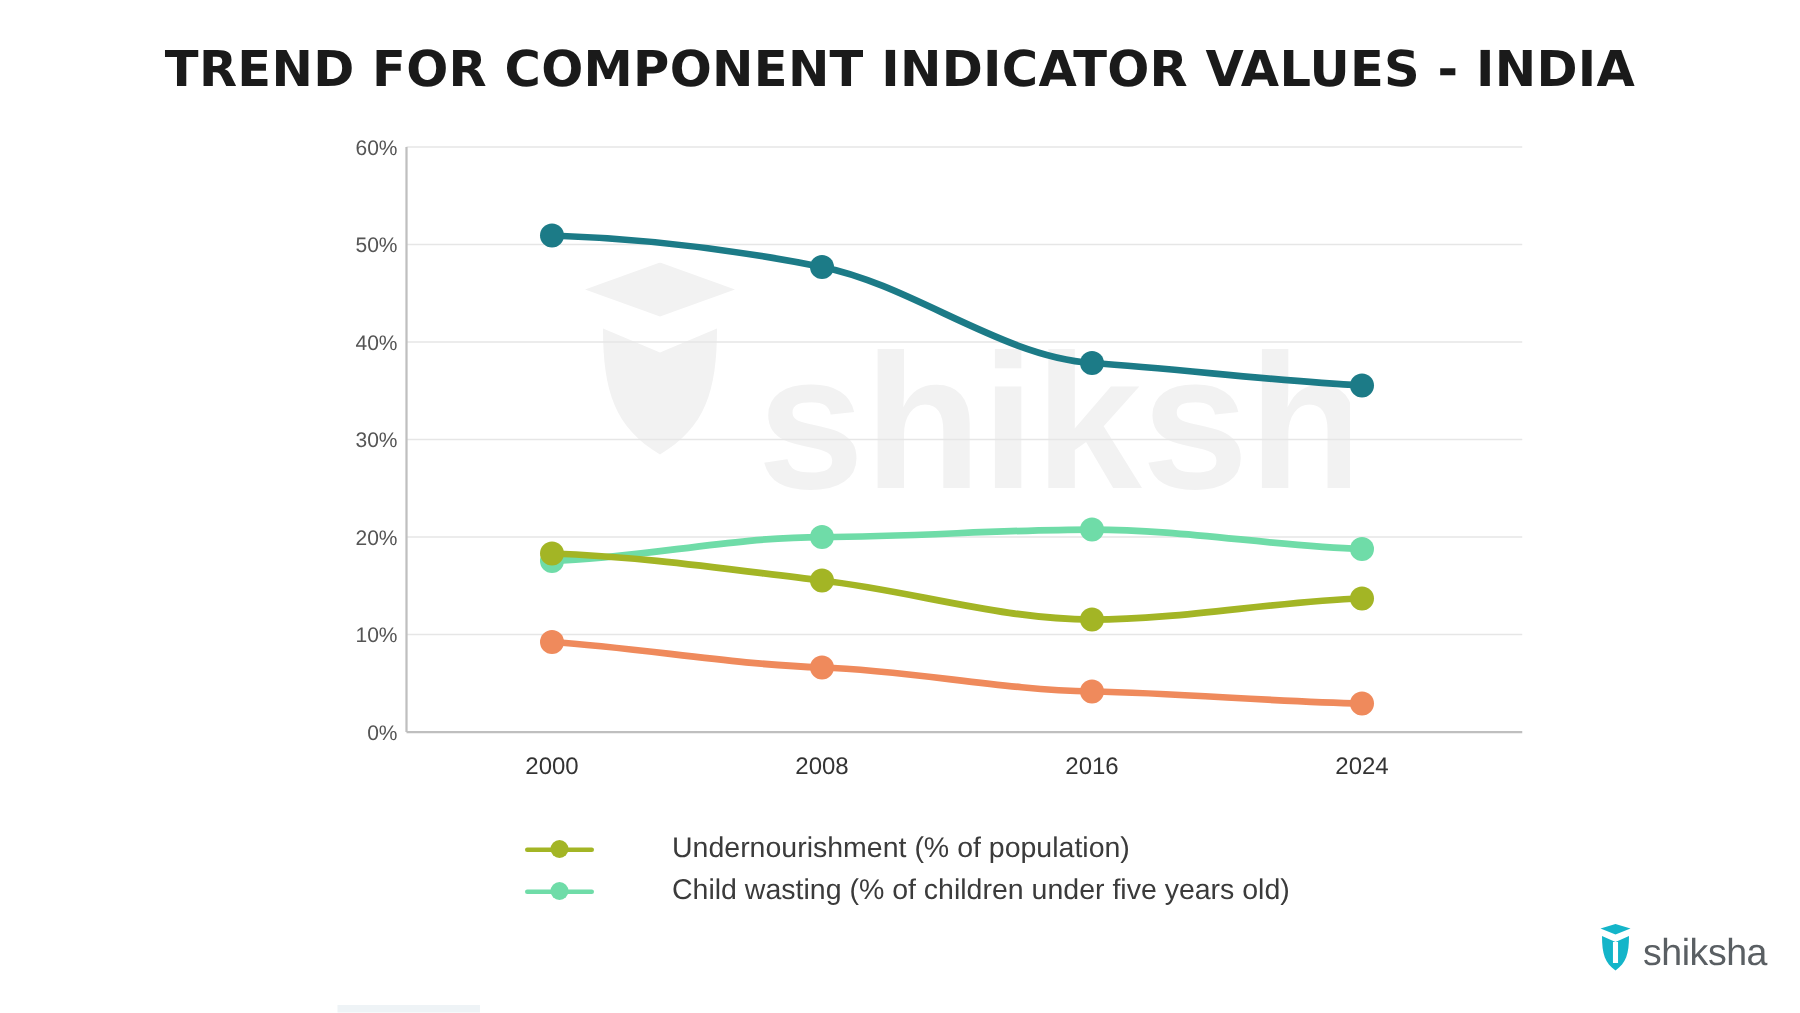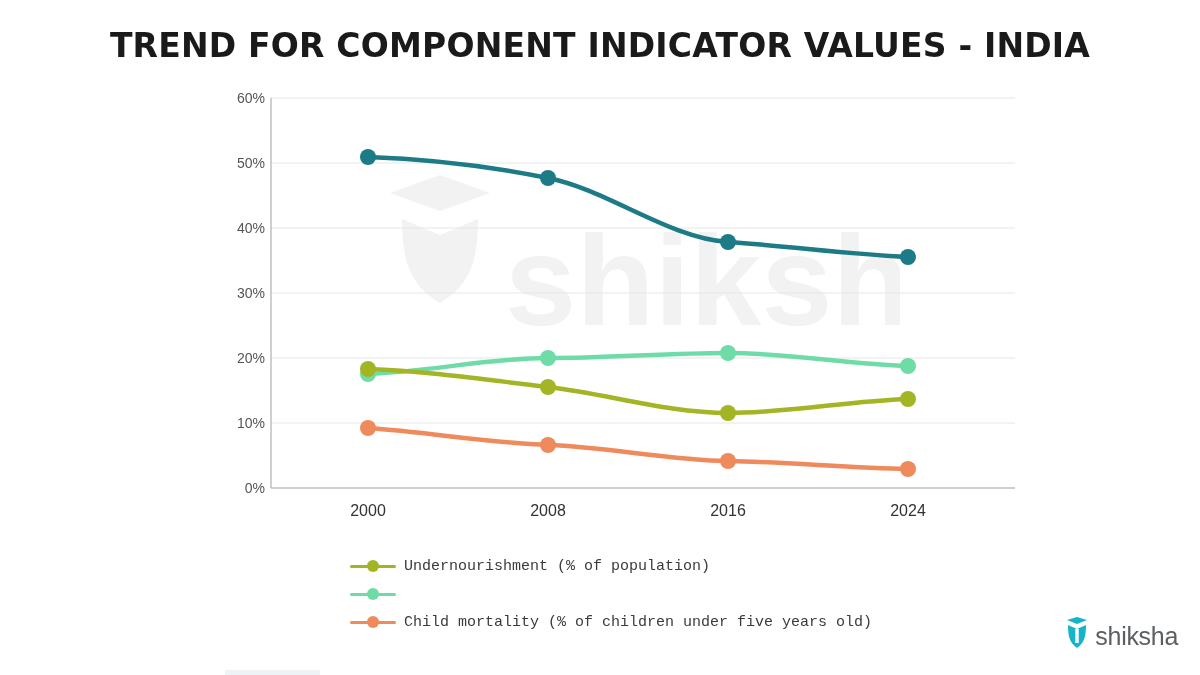--- a/index.html
+++ b/index.html
@@ -87,25 +87,26 @@
   }
   .legend-marker .lm-dot {
     position: absolute;
     left: 17px;
     top: 3px;
     width: 12px;
     height: 12px;
     border-radius: 50%;
   }
   .legend-label {
-    font-size: 15px;
+    font-size: 19px;
     color: #3b3b3b;
     padding-left: 8px;
-    font-family: Liberation Mono, monospace;
+    font-family: Liberation Sans, sans-serif;
     white-space: nowrap;
+    margin-left: 44px;
   }
   #brand {
     position: absolute;
     right: 22px;
     bottom: 20px;
     display: flex;
     align-items: center;
   }
   #brand-text {
     font-size: 25px;
@@ -211,27 +212,21 @@
         <span class="lm-line" style="background:#a3b525"></span>
         <span class="lm-dot" style="background:#a3b525"></span>
       </span>
       <span class="legend-label">Undernourishment (% of population)</span>
     </div>
     <div class="legend-row">
       <span class="legend-marker">
         <span class="lm-line" style="background:#6fdca8"></span>
         <span class="lm-dot" style="background:#6fdca8"></span>
       </span>
-    </div>
-    <div class="legend-row">
-      <span class="legend-marker">
-        <span class="lm-line" style="background:#ef8a5c"></span>
-        <span class="lm-dot" style="background:#ef8a5c"></span>
-      </span>
-      <span class="legend-label">Child mortality (% of children under five years old)</span>
+      <span class="legend-label">Child wasting (% of children under five years old)</span>
     </div>
   </div>
 
   <div id="brand">
     <span id="brand-mark">
       <svg width="28" height="34" viewBox="0 0 28 34" xmlns="http://www.w3.org/2000/svg">
         <path d="M4 3 L14 0 L24 3 L14 7 Z" fill="#14b5c9"></path>
         <path d="M5 8 C5 20 7 26 14 31 C21 26 23 20 23 8 L14 12 Z" fill="#14b5c9"></path>
         <rect x="12.3" y="12" width="3.4" height="14" fill="#ffffff"></rect>
       </svg>

